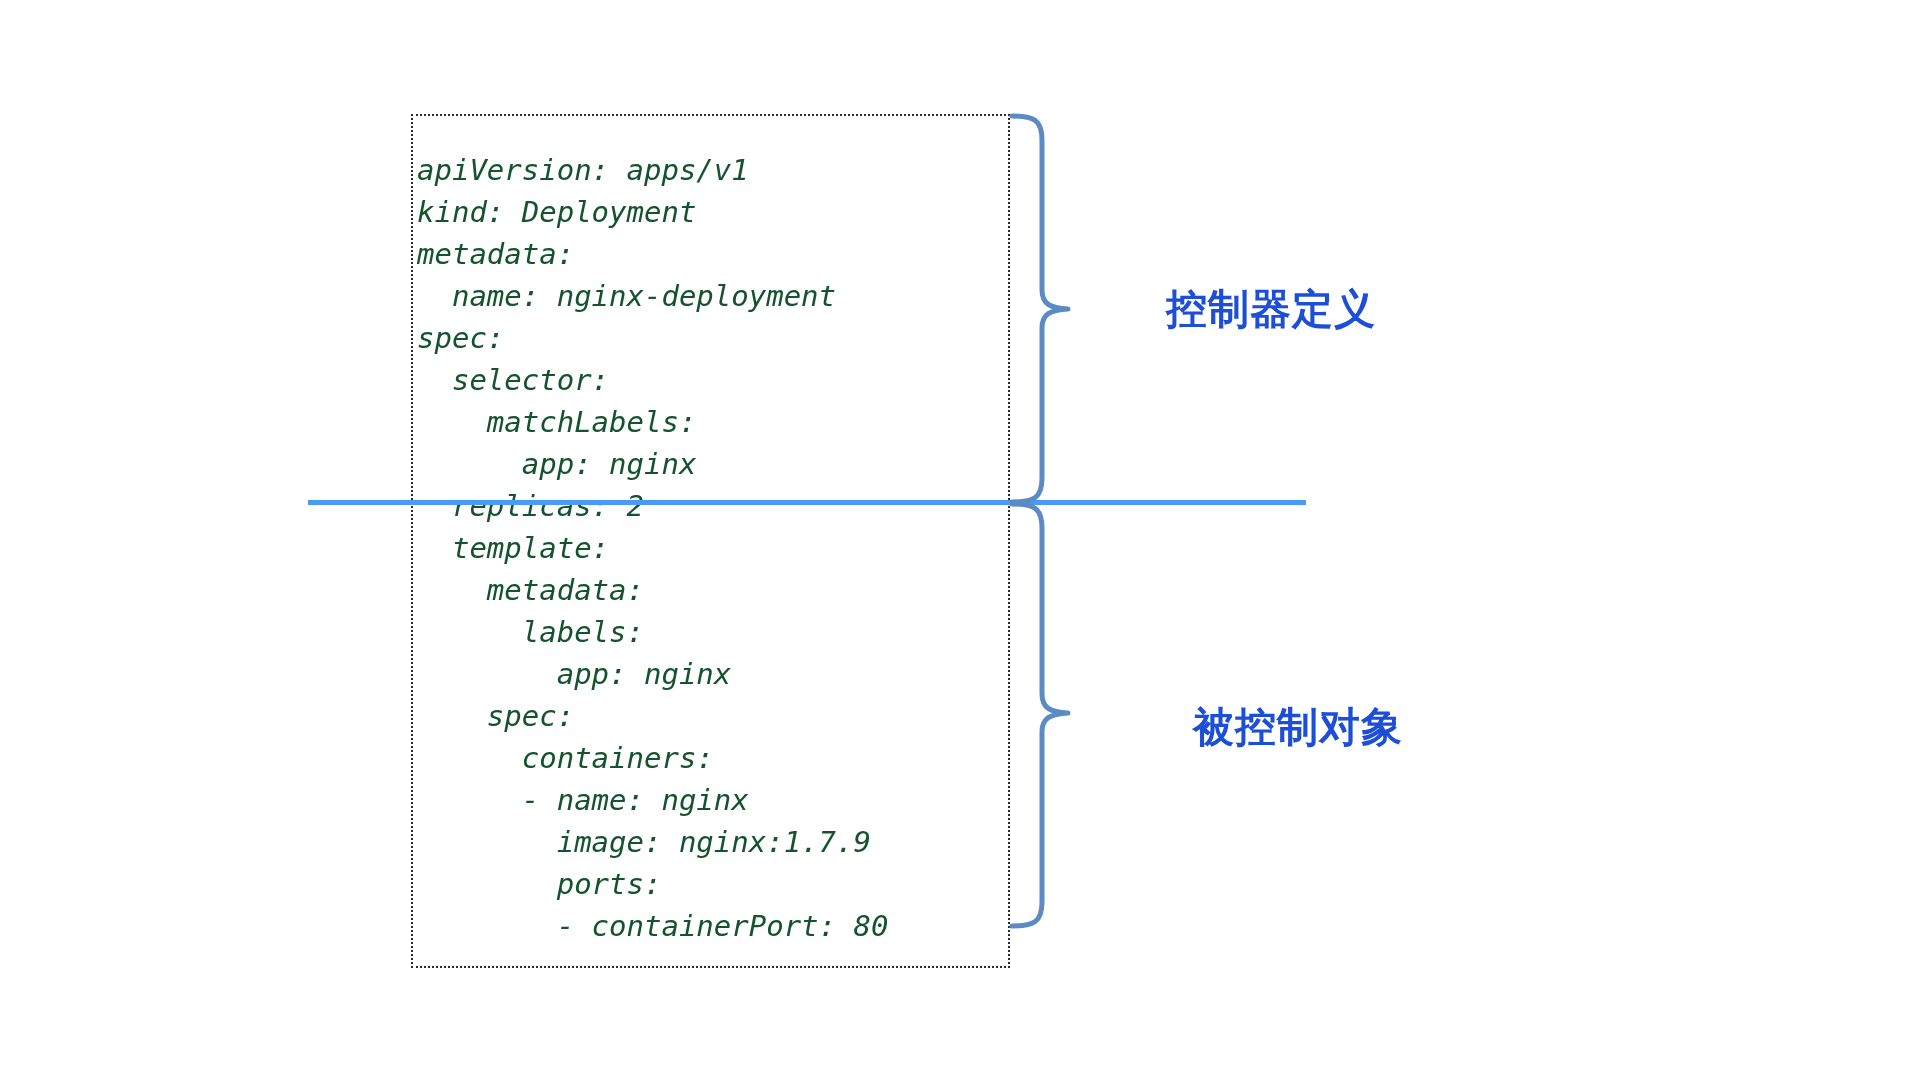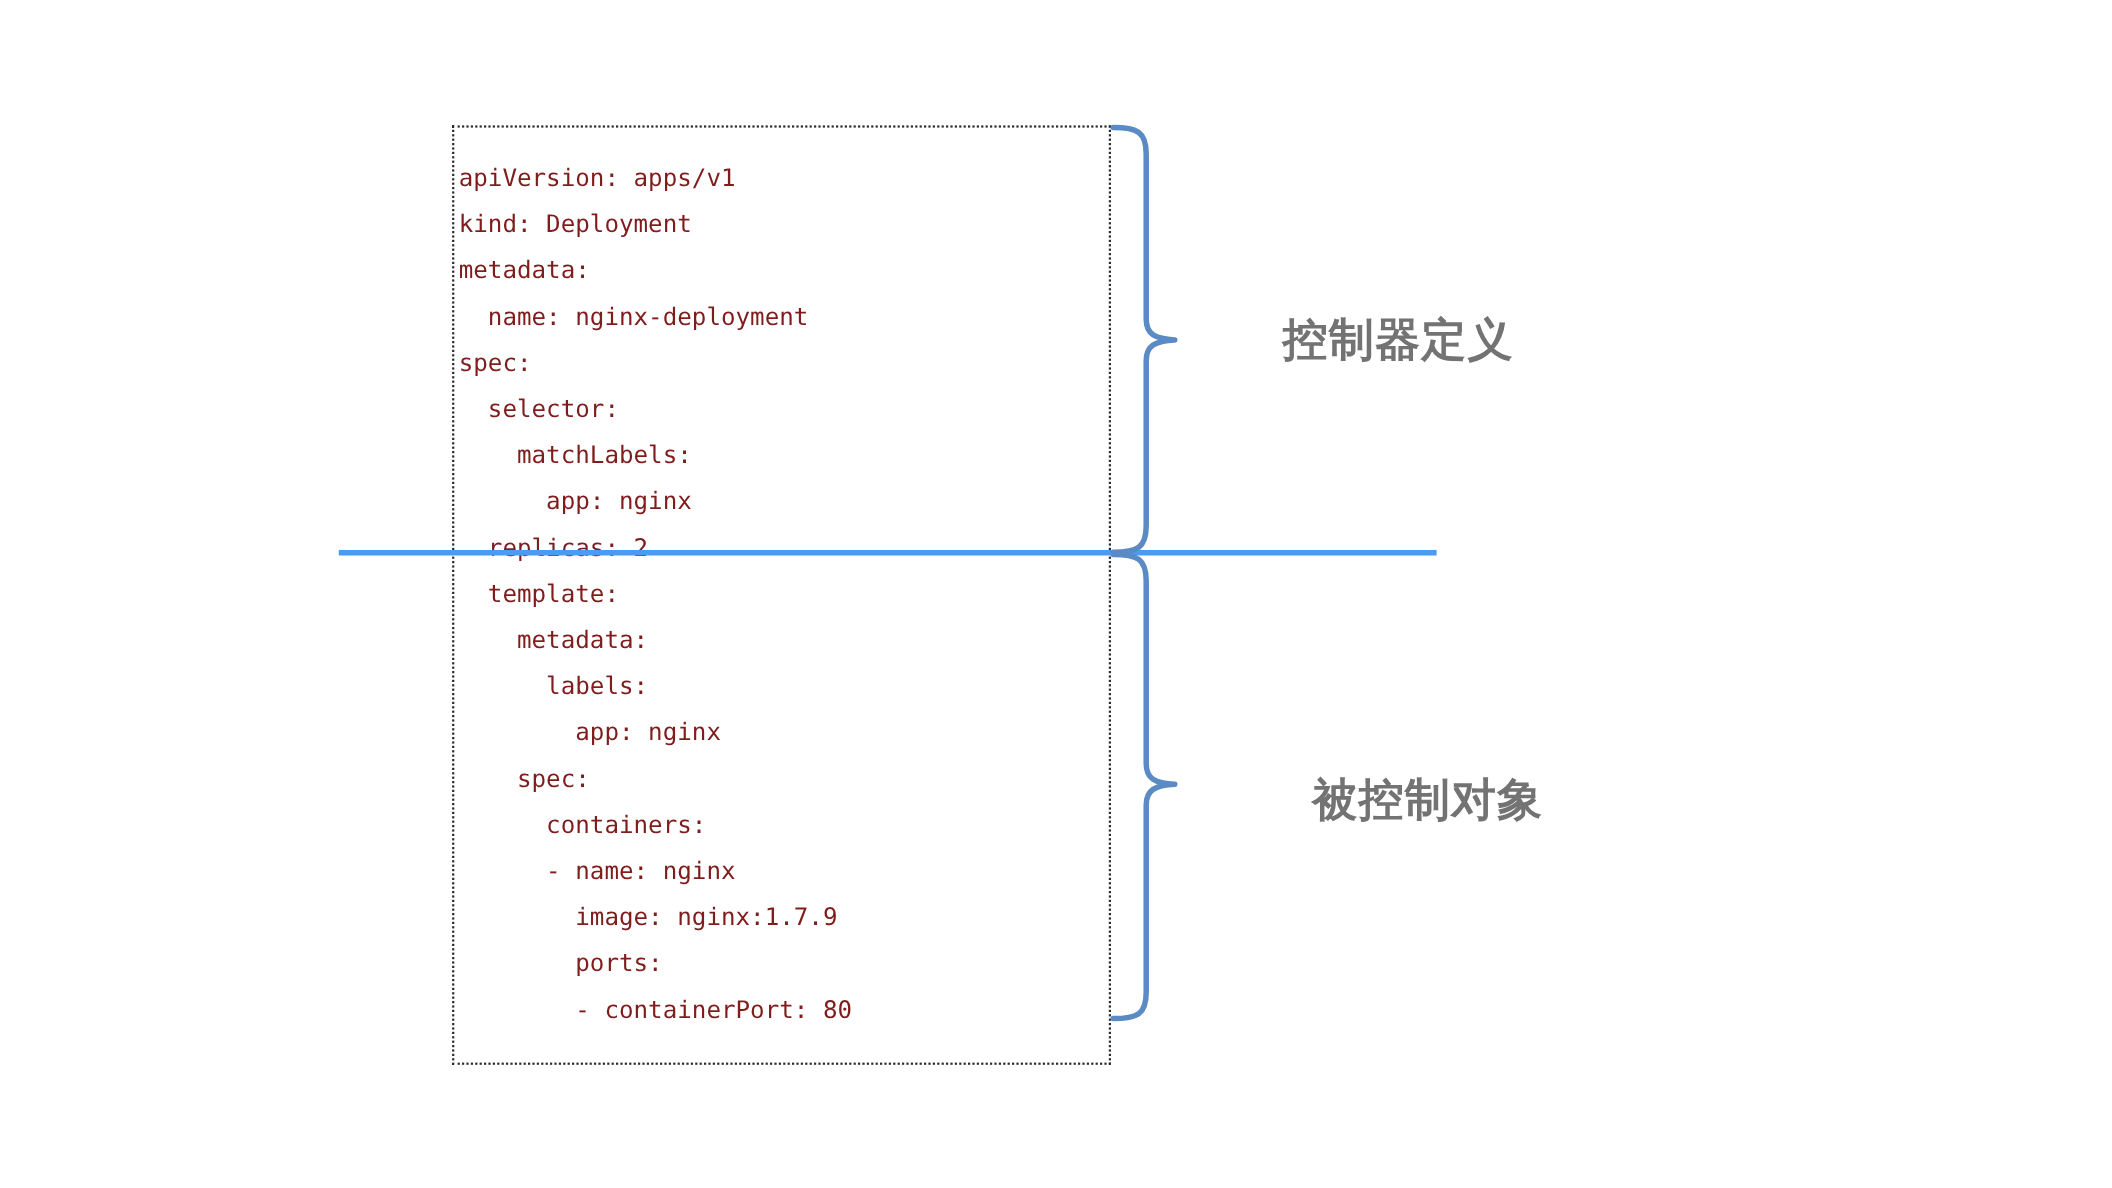--- a/index.html
+++ b/index.html
@@ -18,25 +18,26 @@
     width:599px; height:854px;
     border:2px dotted #2b2b2b;
     box-sizing:border-box;
     background:#ffffff;
   }
   #yaml-code{
     position:absolute;
     left:417px; top:120px;
     width:600px;
     font-family:"DejaVu Sans Mono","Liberation Mono",monospace;
-    font-size:22px;
+    font-size:29px;
     line-height:42px;
-    color:#7f1d1d;
+    color:#14532d;
     white-space:pre;
     letter-spacing:0px;
+    font-style:italic;
   }
   .yaml-line{white-space:pre;display:block;height:42px;}
 
   
   #divider{
     position:absolute;
     left:308px; top:500px;
     width:998px; height:5px;
     background:#4a9bf5;
   }
@@ -45,21 +46,21 @@
   .brace{position:absolute;}
   #brace-top{left:1006px; top:110px;}
   #brace-bottom{left:1006px; top:498px;}
 
   
   .cn-label{
     position:absolute;
     font-family:"DejaVu Sans","Liberation Sans",sans-serif;
     font-weight:bold;
     font-size:41px;
-    color:#737373;
+    color:#1d4ed8;
     letter-spacing:1px;
     white-space:nowrap;
   }
   #label-controller{left:1166px; top:282px;}
   #label-controlled{left:1193px; top:700px;}
 </style>
 </head>
 <body>
 
 <div id="stage">

